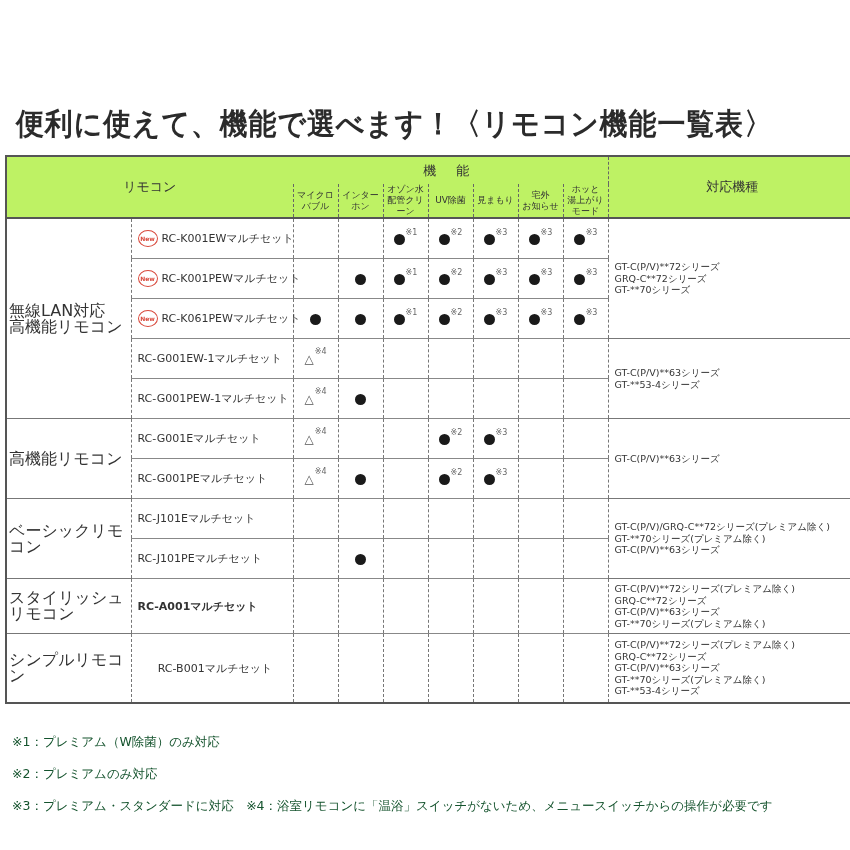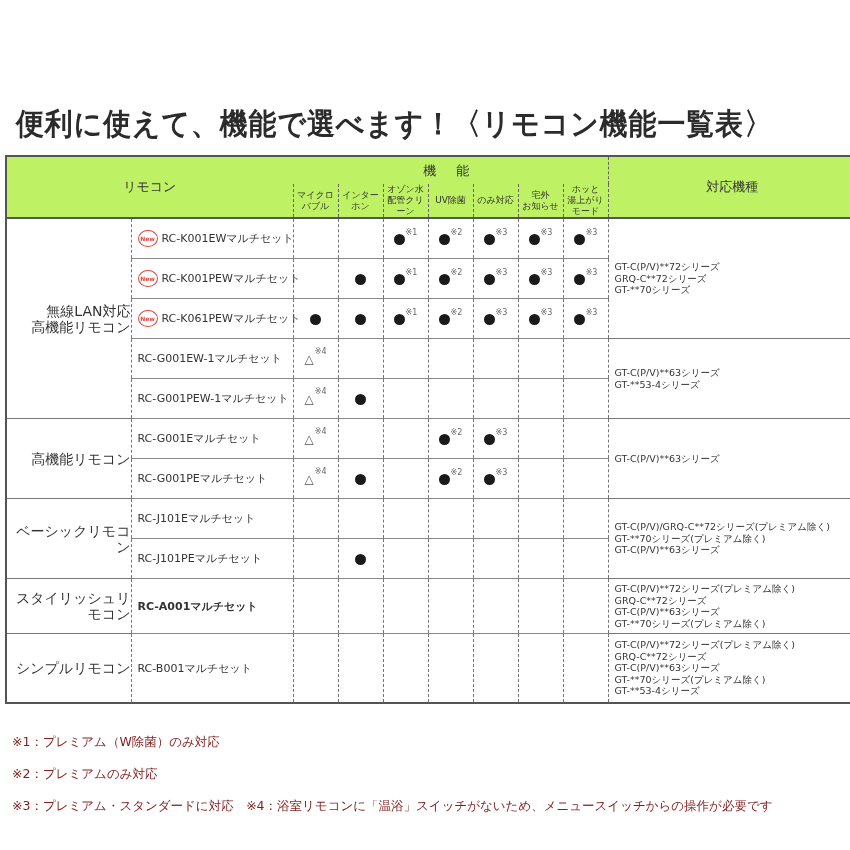--- a/index.html
+++ b/index.html
@@ -12,36 +12,36 @@
   table.spec td, table.spec th { padding:0; font-weight:normal; }
   .hdr { background:#bef264; color:#333; }
   .hdr-main { height:27px; font-size:13px; letter-spacing:8px; text-align:center; vertical-align:middle;
               border-top:2px solid #555; }
   .hdr-sub { height:33px; font-size:9px; line-height:11px; text-align:center; vertical-align:middle;
              border-bottom:2px solid #555; border-left:1px dashed #666; }
   .hdr-remo { font-size:13px; text-align:center; vertical-align:middle; border-top:2px solid #555;
               border-bottom:2px solid #555; border-left:2px solid #555; }
   .hdr-models { font-size:13px; text-align:center; vertical-align:middle; border-top:2px solid #555;
                 border-bottom:2px solid #555; border-left:1px dashed #666; }
-  .cat { font-size:14px; vertical-align:middle; text-align:right; padding-left:2px !important;
+  .cat { font-size:16px; vertical-align:middle; text-align:left; padding-left:2px !important;
          border-left:2px solid #555; border-bottom:1.5px solid #777; line-height:16px; white-space:nowrap; }
   .model { font-size:11px; height:39px; border-left:1px dashed #777; border-bottom:1px solid #888;
            white-space:nowrap; padding-left:6px !important; vertical-align:middle; }
   .feat { border-left:1px dashed #777; border-bottom:1px solid #888; text-align:center; vertical-align:middle;
           font-size:12px; }
   .compat { border-left:1px dashed #777; border-bottom:1.5px solid #777; font-size:9.5px; line-height:11.5px;
             vertical-align:middle; padding-left:6px !important; white-space:nowrap; }
   tr.last td { border-bottom:2px solid #555; }
   .dot { display:inline-block; width:11px; height:11px; border-radius:50%; background:#1a1a1a; vertical-align:middle; }
   .tri { display:inline-block; font-size:12px; color:#555; vertical-align:middle; }
   .note { font-size:8px; color:#666; vertical-align:top; position:relative; top:-4px; margin-left:1px; }
   .newbadge { display:inline-block; width:18px; height:15px; border:1.5px solid #d8483b; border-radius:50%;
               font-size:6px; color:#d8483b; text-align:center; line-height:15px; margin-right:4px;
               font-weight:bold; vertical-align:middle; }
-  .footnote { position:absolute; left:12px; font-size:12.5px; color:#7f1d1d; white-space:nowrap; }
+  .footnote { position:absolute; left:12px; font-size:12.5px; color:#14532d; white-space:nowrap; }
 </style>
 </head>
 <body>
 
 <div class="title">便利に使えて、機能で選べます！〈リモコン機能一覧表〉</div>
 
 <table class="spec" id="spec">
   <colgroup>
     <col style="width:125px">
       <col style="width:162px">
@@ -61,21 +61,21 @@
       <th class="hdr hdr-models" rowspan="2">対応機種</th>
     </tr>
     <tr id="feat-hdr-row">
         <th class="hdr hdr-sub" style="white-space: pre-line;">マイクロ
 バブル</th>
         <th class="hdr hdr-sub" style="white-space: pre-line;">インター
 ホン</th>
         <th class="hdr hdr-sub" style="white-space: pre-line; margin-left: 14px;">オゾン水
 配管クリーン</th>
         <th class="hdr hdr-sub" style="white-space: pre-line;">UV除菌</th>
-        <th class="hdr hdr-sub" style="white-space: pre-line;">のみ対応</th>
+        <th class="hdr hdr-sub" style="white-space: pre-line;">見まもり</th>
         <th class="hdr hdr-sub" style="white-space: pre-line;">宅外
 お知らせ</th>
         <th class="hdr hdr-sub" style="white-space: pre-line;">ホッと
 湯上がり
 モード</th>
       </tr>
   </thead>
   <tbody id="spec-body">
       <tr>
         <td class="cat" rowspan="5" style="white-space: pre-line;">無線LAN対応
@@ -200,21 +200,21 @@
         <td class="feat"></td>
         <td class="compat" rowspan="1">
           <div>GT-C(P/V)**72シリーズ(プレミアム除く)</div>
           <div>GRQ-C**72シリーズ</div>
           <div>GT-C(P/V)**63シリーズ</div>
           <div>GT-**70シリーズ(プレミアム除く)</div>
         </td>
       </tr>
       <tr class="last">
         <td class="cat" rowspan="1" style="white-space: pre-line; border-bottom: 2px solid rgb(85, 85, 85);">シンプルリモコン</td>
-        <td class="model" style="height: 68px;"><span>RC-B001マルチセット</span></td>
+        <td class="model" style="height: 68px; text-align: center;"><span>RC-B001マルチセット</span></td>
         <td class="feat"></td>
         <td class="feat"></td>
         <td class="feat"></td>
         <td class="feat"></td>
         <td class="feat"></td>
         <td class="feat"></td>
         <td class="feat"></td>
         <td class="compat" rowspan="1">
           <div>GT-C(P/V)**72シリーズ(プレミアム除く)</div>
           <div>GRQ-C**72シリーズ</div>

